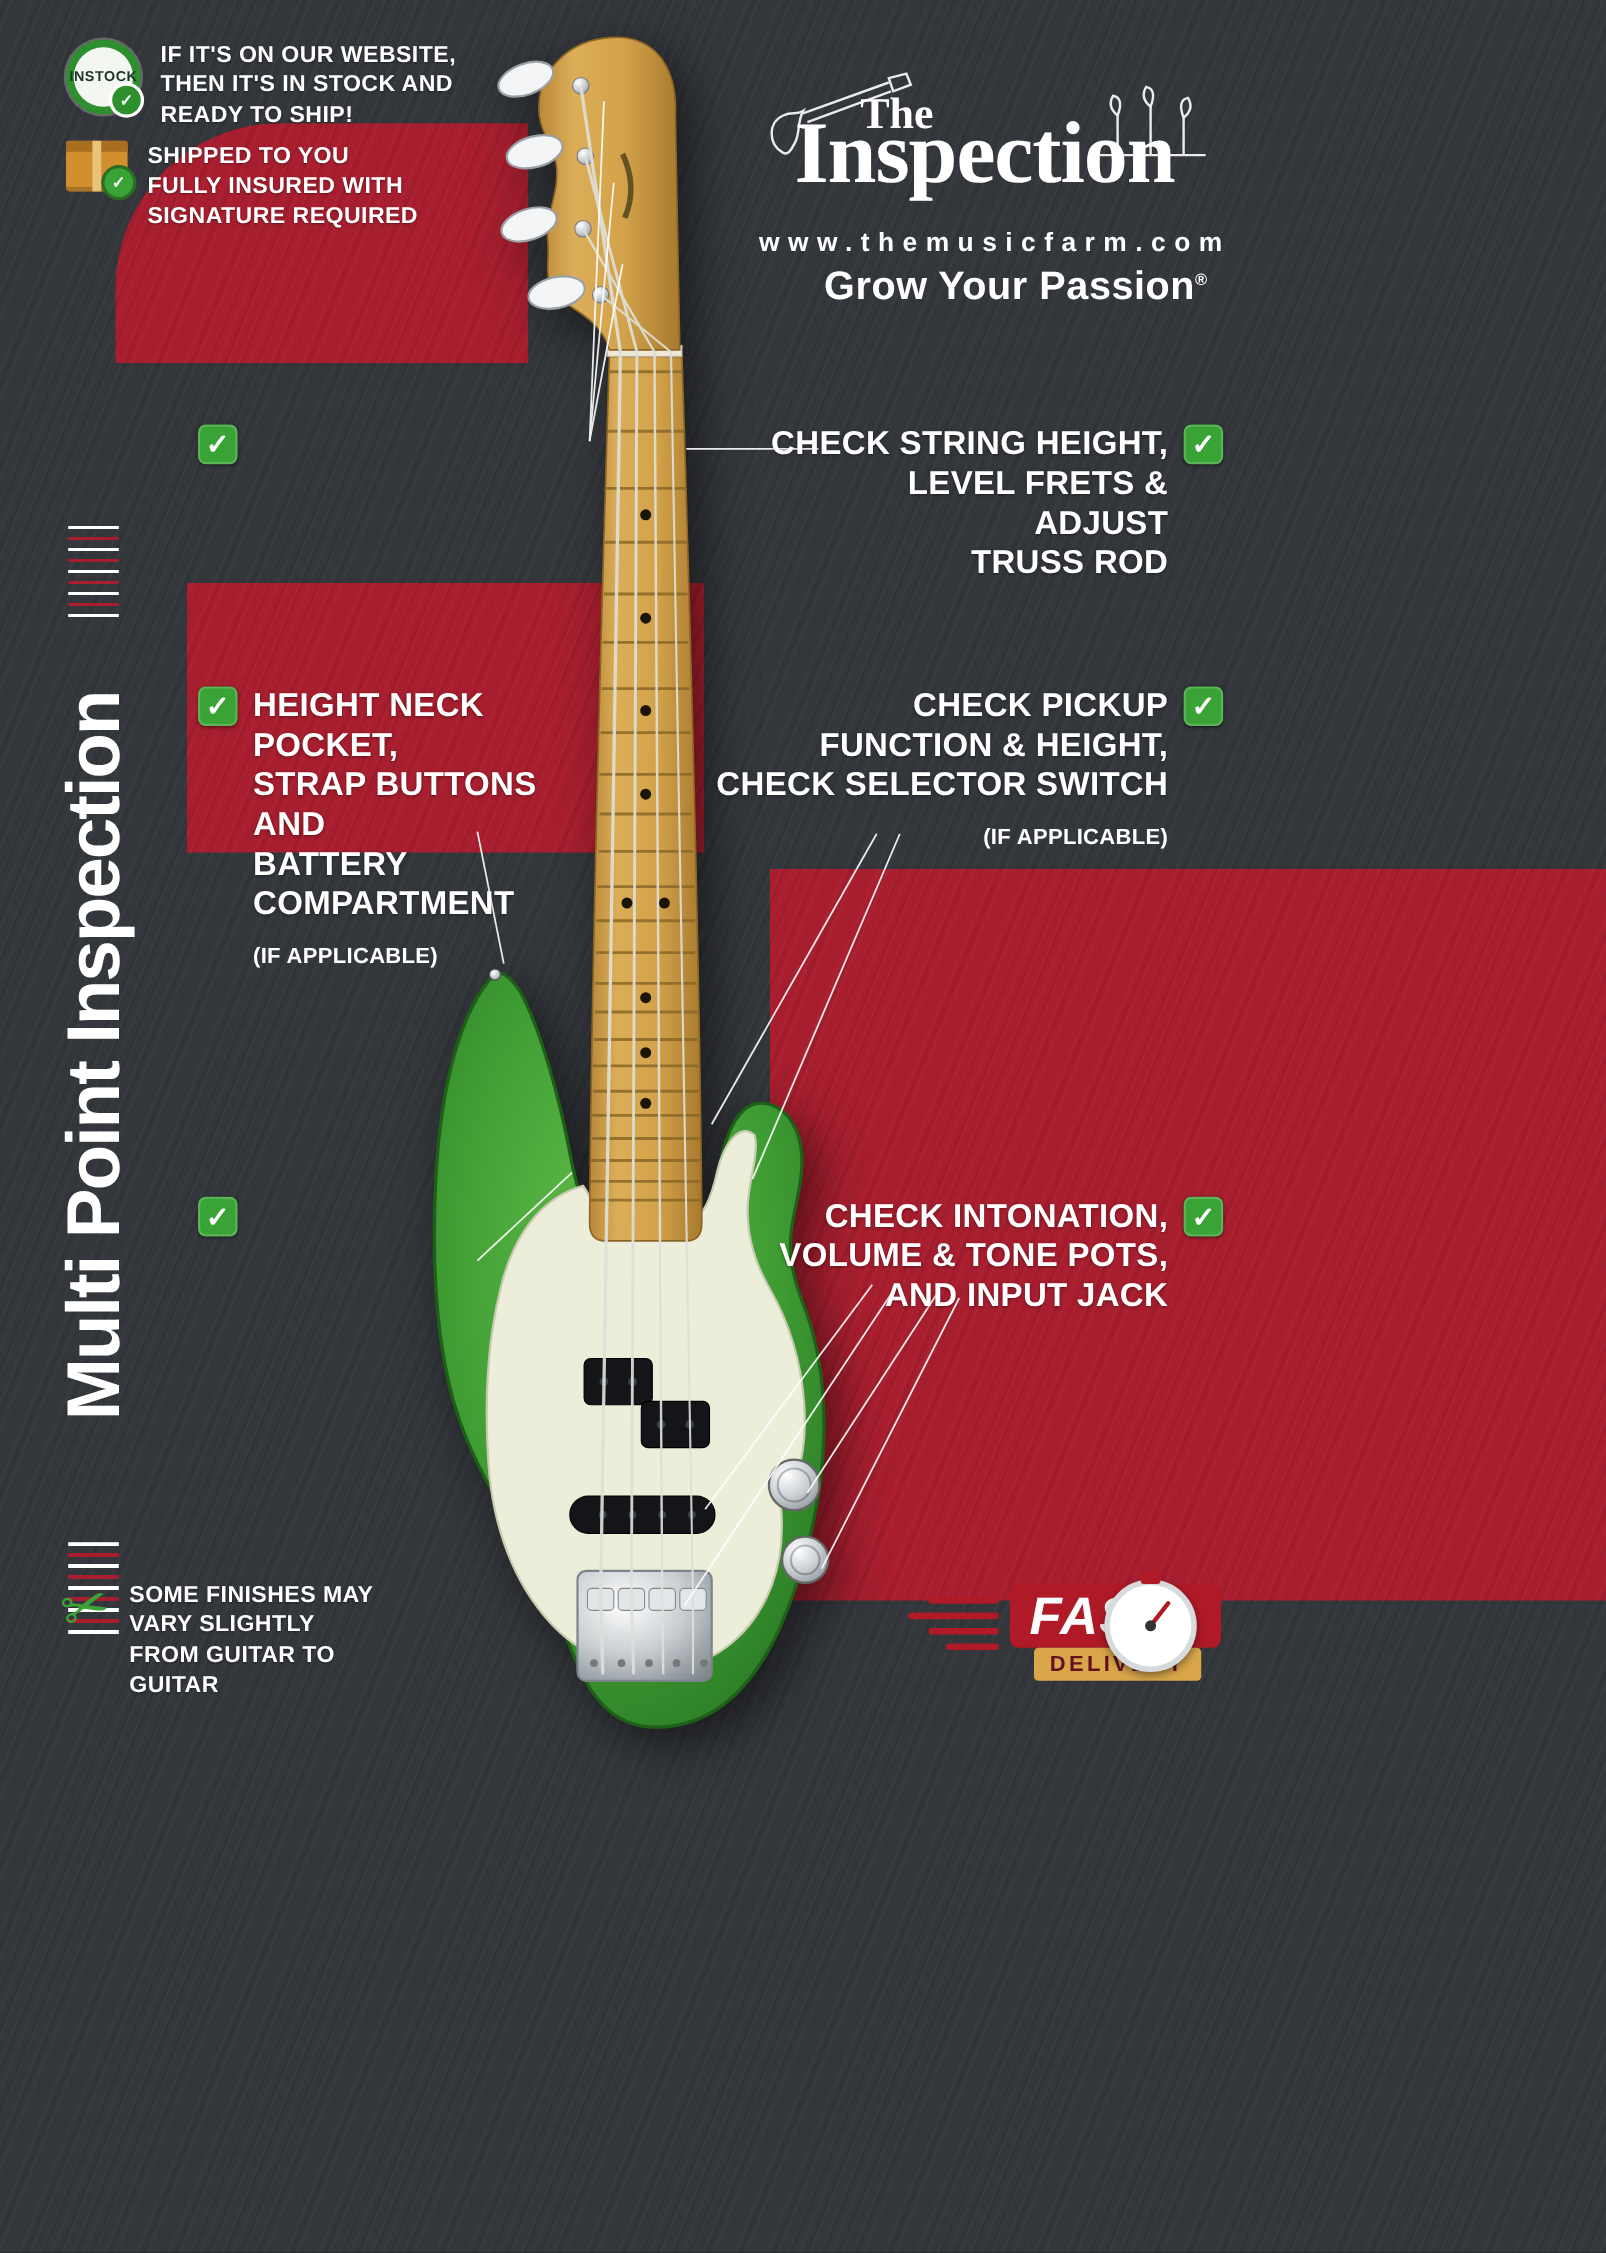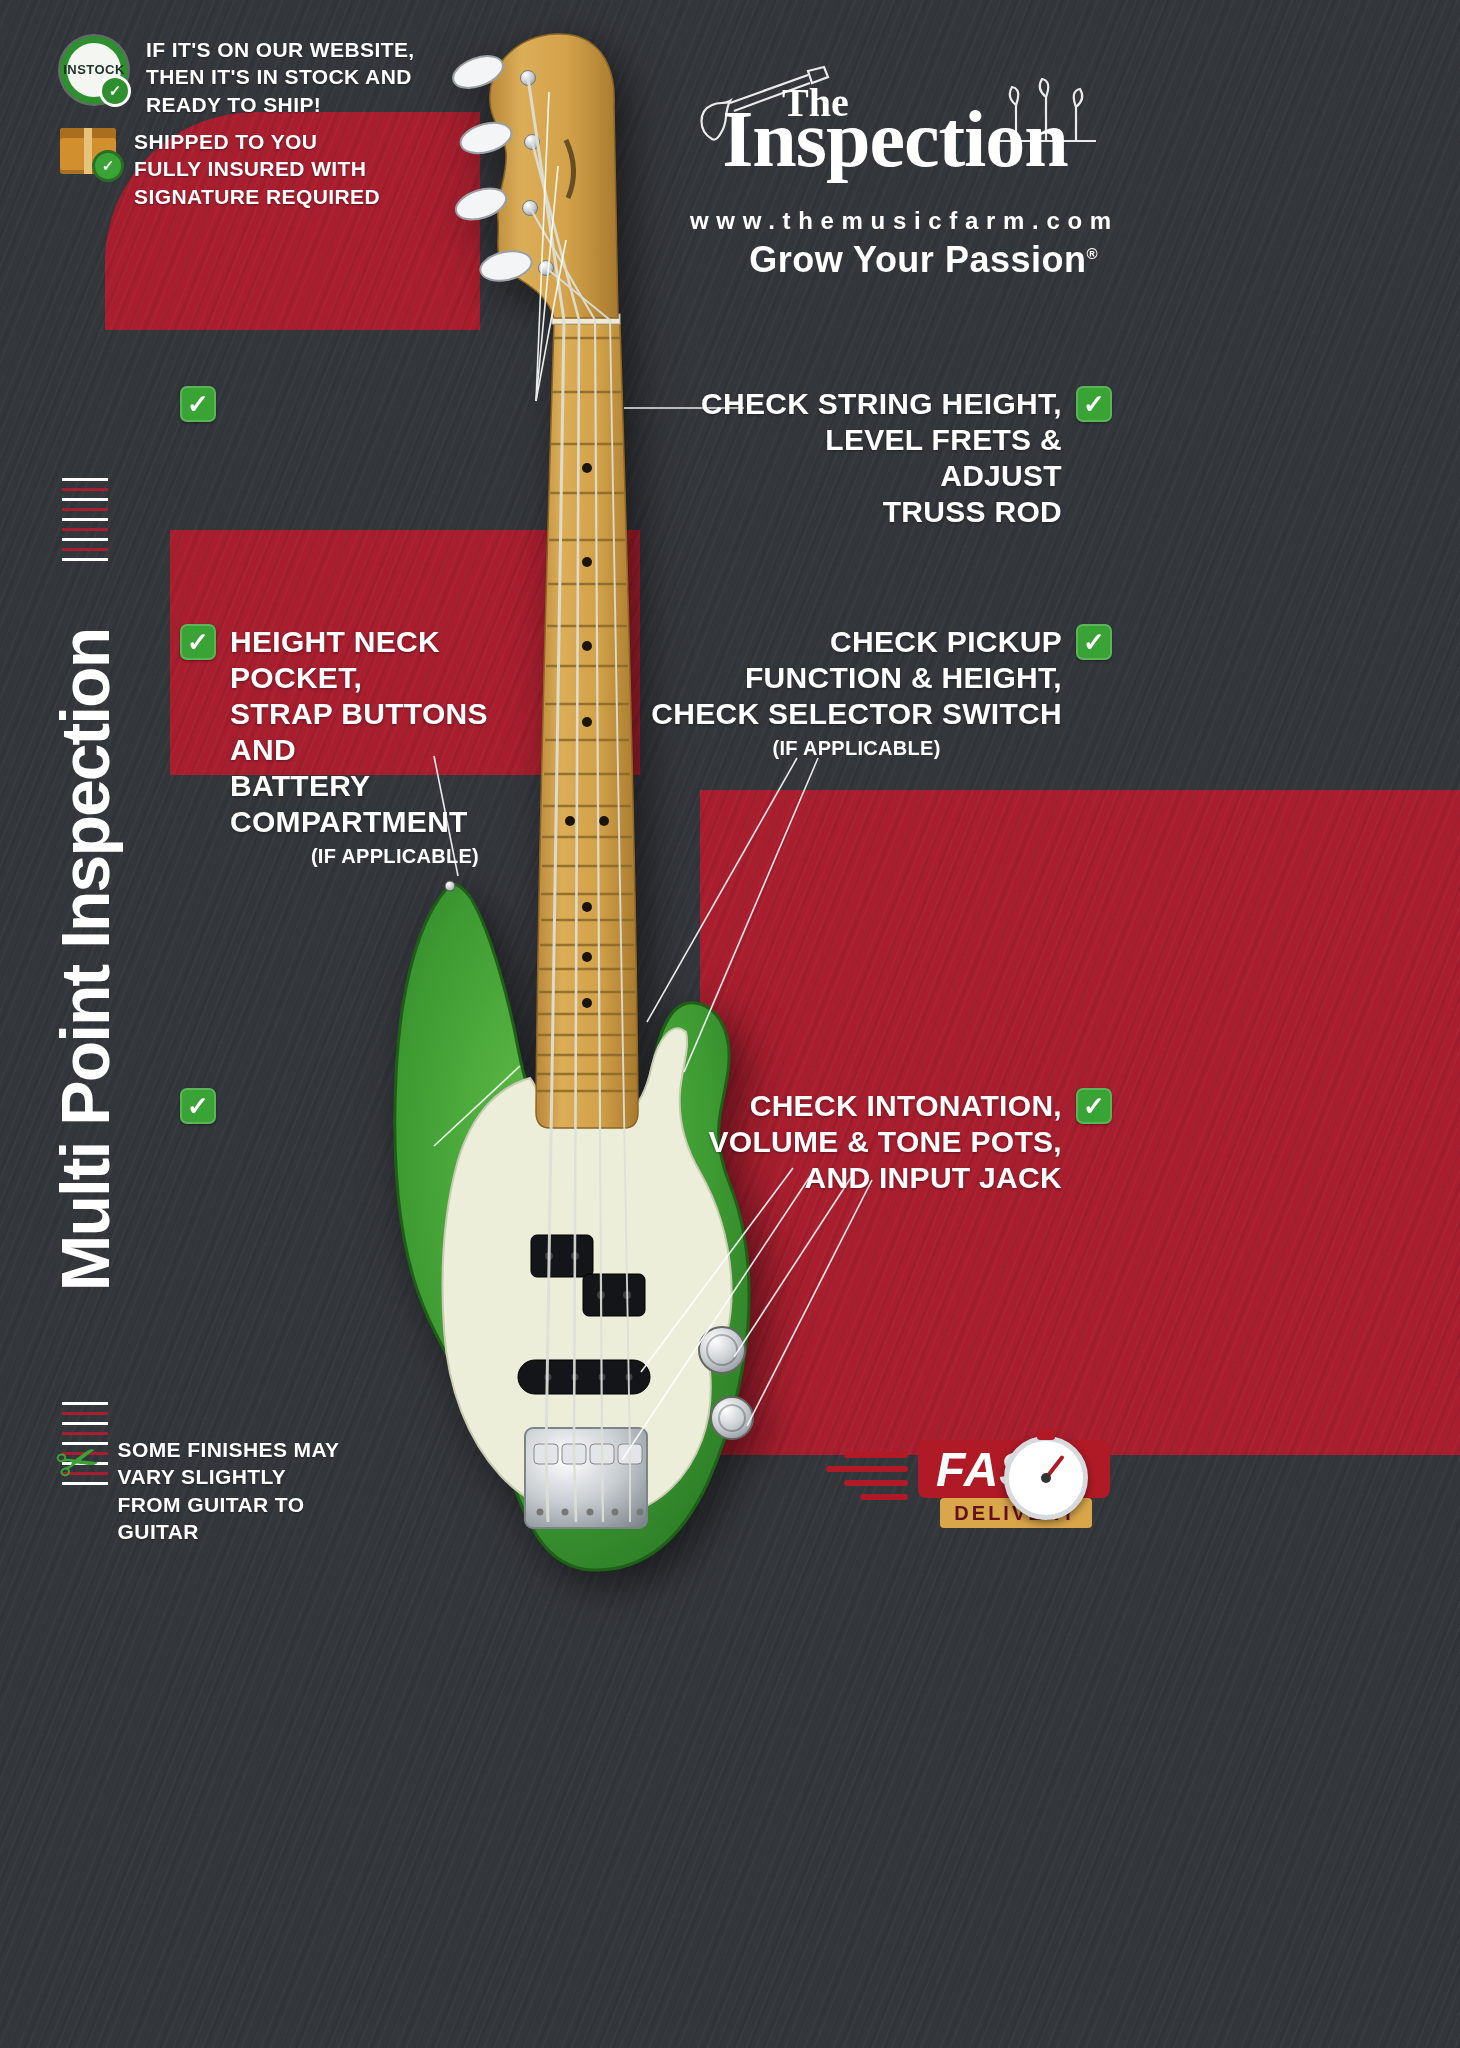--- a/index.html
+++ b/index.html
@@ -52,21 +52,21 @@
   .logo-url{position:absolute;left:0;top:152px;width:100%;font-size:24px;font-weight:600;
     letter-spacing:.32em;}
   .logo-tagline{position:absolute;right:2px;top:184px;font-size:36px;font-weight:700;letter-spacing:.5px;margin-left:12px;}
   .logo-tagline sup{font-size:15px;}
   .lineart{position:absolute;opacity:.9;}
   
   .callout{position:absolute;display:flex;gap:14px;align-items:flex-start;z-index:8;}
   .callout.right{flex-direction:row-reverse;text-align:right;}
   .ctext{font-size:30px;font-weight:700;line-height:1.2;white-space:pre-line;letter-spacing:.3px;
     text-shadow:0 1px 3px rgba(0,0,0,.4);}
-  .cnote{font-size:20px;font-weight:600;margin-top:5px;letter-spacing:.3px;text-align:center;}
+  .cnote{font-size:20px;font-weight:600;margin-top:18px;letter-spacing:.3px;}
   .cbx{flex:none;width:36px;height:36px;border-radius:7px;background:#3aa335;color:#fff;
     font-size:26px;font-weight:bold;display:flex;align-items:center;justify-content:center;
     box-shadow:inset 0 0 0 2px rgba(255,255,255,.18), 0 1px 3px rgba(0,0,0,.4);}
   
   .guitar{position:absolute;left:360px;top:20px;width:420px;height:1580px;z-index:6;
     filter:drop-shadow(12px 14px 22px rgba(0,0,0,.5));}
   .lines{position:absolute;inset:0;z-index:7;pointer-events:none;}
   
   .speedline{position:absolute;height:6px;border-radius:3px;background:#b01a26;z-index:9;}
   .fast-badge{position:absolute;left:918px;top:1440px;width:174px;height:58px;background:#b01a26;

